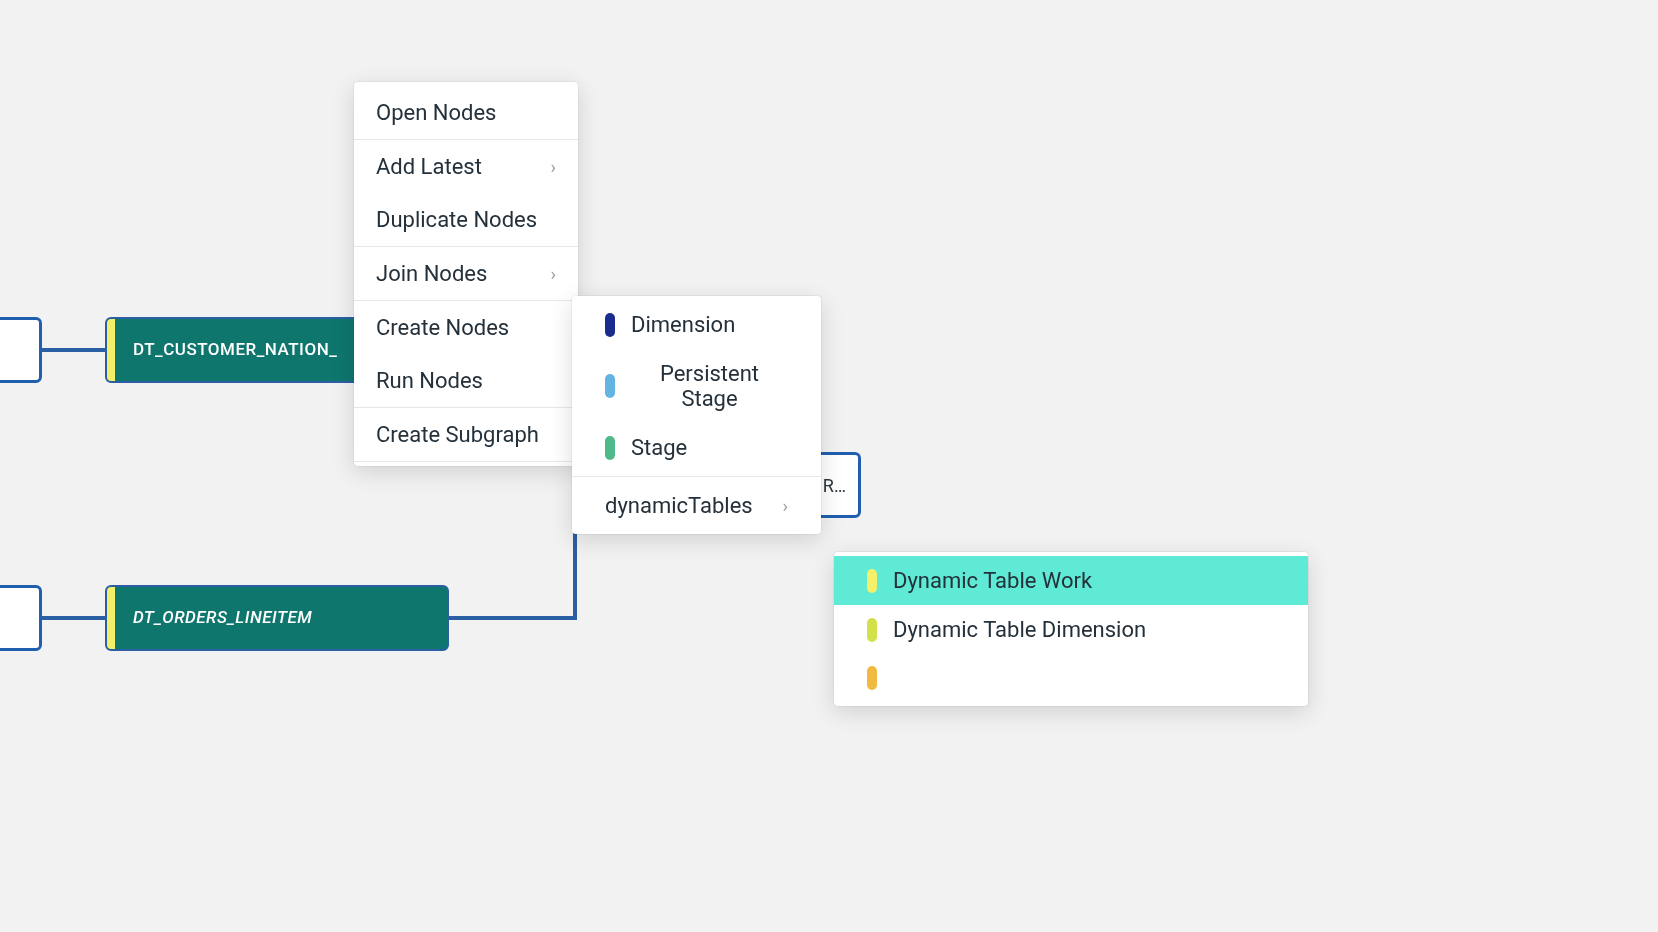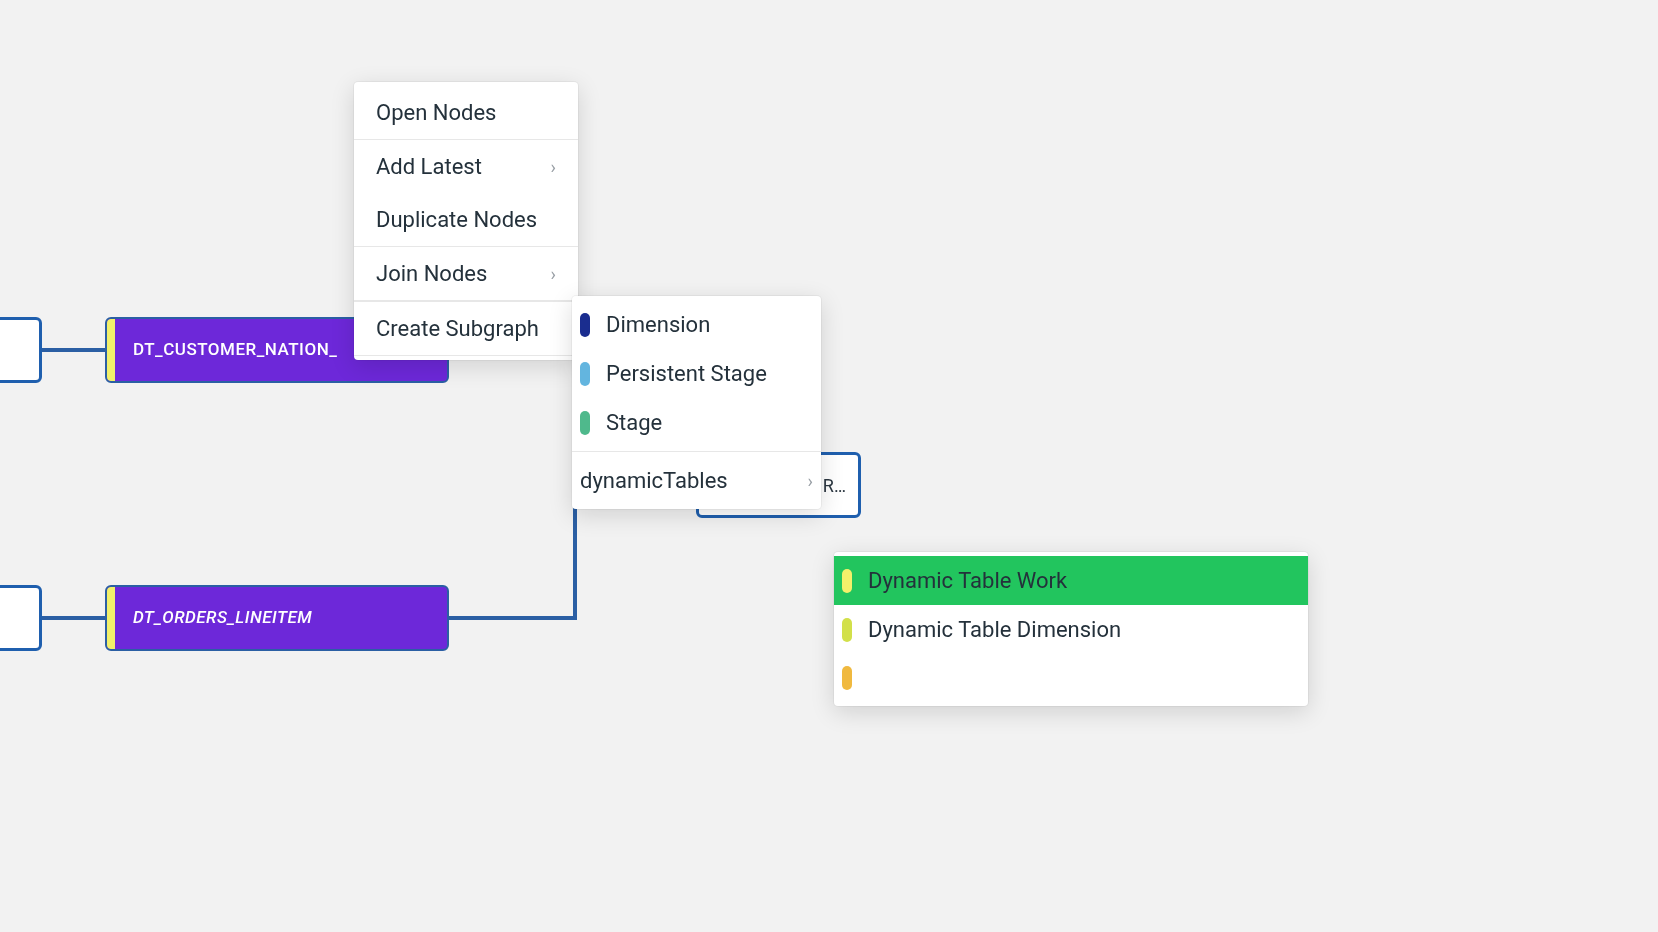--- a/index.html
+++ b/index.html
@@ -15,21 +15,21 @@
     position: relative;
     overflow: hidden;
   }
   .canvas {
     position: absolute;
     inset: 0;
   }
   
   .node {
     position: absolute;
-    background: #6d28d9;
+    background: #0f766e;
     border: 2px solid #2b5fa4;
     border-radius: 6px;
     height: 66px;
     display: flex;
     align-items: center;
     padding: 0 24px 3px 14px;
     color: #fff;
     font-size: 17px;
     letter-spacing: 0.5px;
     font-weight: 500;
@@ -104,29 +104,30 @@
     background: #e7e7e7;
     margin: 0;
   }
   .chevron {
     color: #9aa0a6;
     font-size: 18px;
     margin-left: 24px;
   }
   
   .chip-item {
-    padding: 12px 8px;
+    padding: 12px 33px;
     font-size: 22px;
     display: flex;
     align-items: center;
     gap: 16px;
     cursor: default;
+    text-align: center;
   }
   .chip-item:hover, .chip-item.hovered {
-    background: #22c55e;
+    background: #5eead4;
   }
   .chip {
     width: 10px;
     height: 24px;
     border-radius: 5px;
     flex: 0 0 auto;
   }
   .chiprow-right {
     margin-left: auto;
   }
@@ -175,20 +176,26 @@
     </div>
     <div class="menu-item">
       <span>Duplicate Nodes</span>
     </div>
     <div class="menu-sep"></div>
     <div class="menu-item">
       <span>Join Nodes</span>
       <span class="chevron">›</span>
     </div>
     <div class="menu-sep"></div>
+    <div class="menu-item">
+      <span>Create Nodes</span>
+    </div>
+    <div class="menu-item">
+      <span>Run Nodes</span>
+    </div>
     <div class="menu-sep"></div>
     <div class="menu-item">
       <span>Create Subgraph</span>
     </div>
     <div class="menu-sep"></div>
   </div>
 
   <div class="menu submenu-with-sep" style="left:572px; top:296px; width:249px;">
     <div class="chip-item">
       <span class="chip" style="background:#1a2d8f;"></span>

